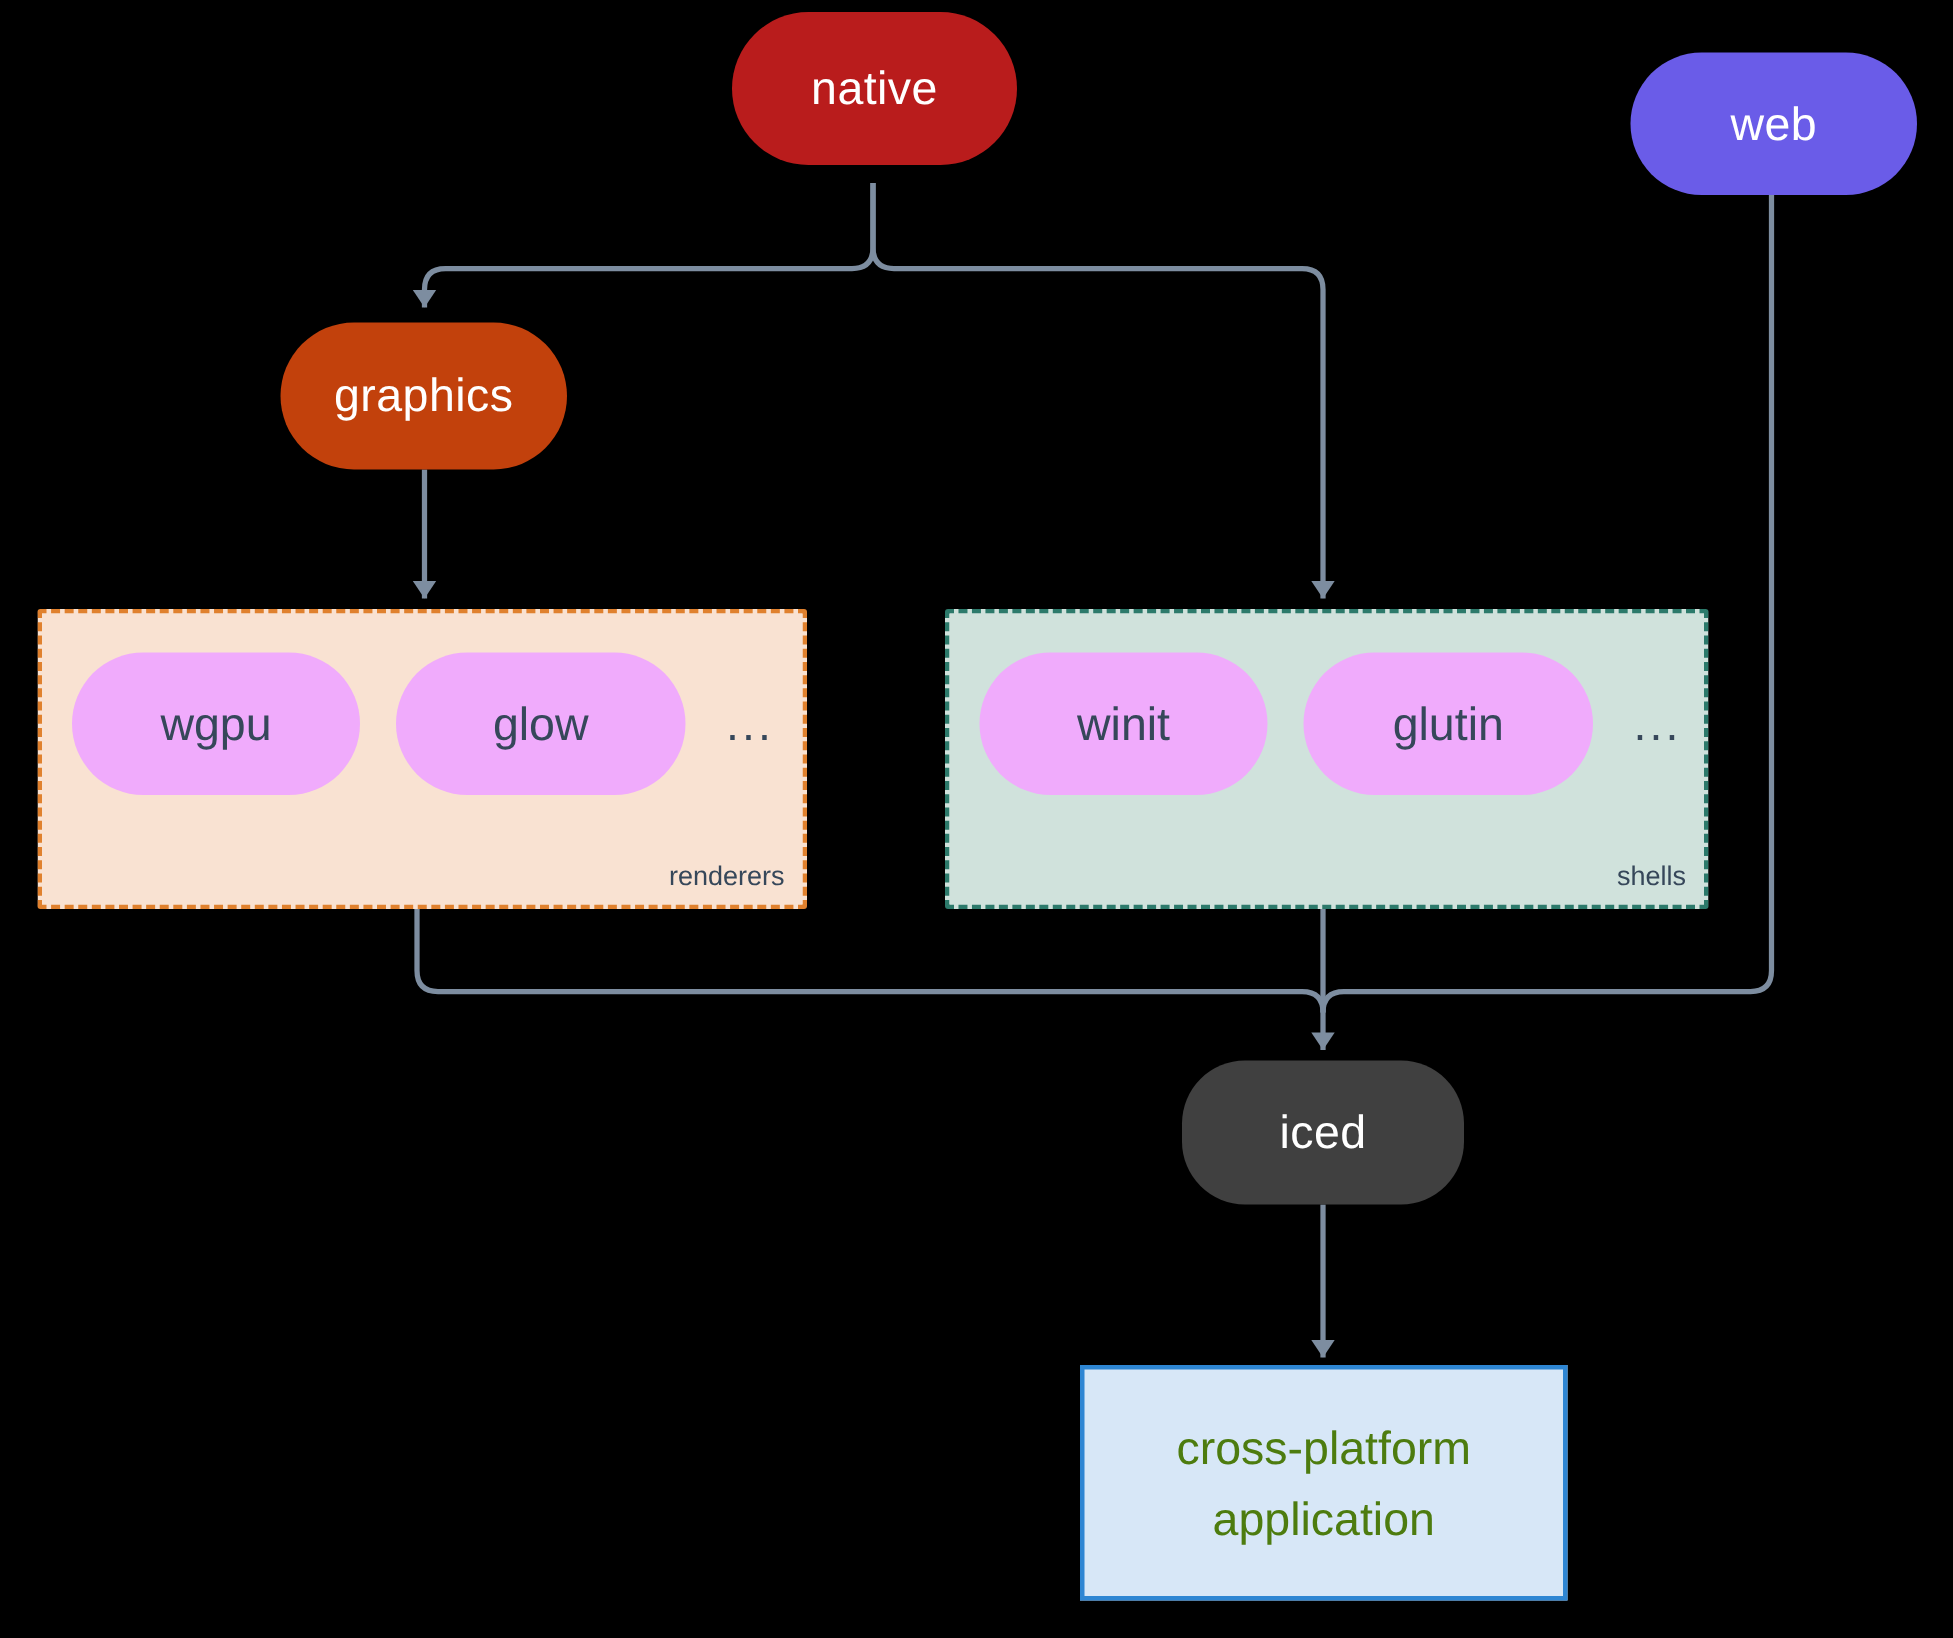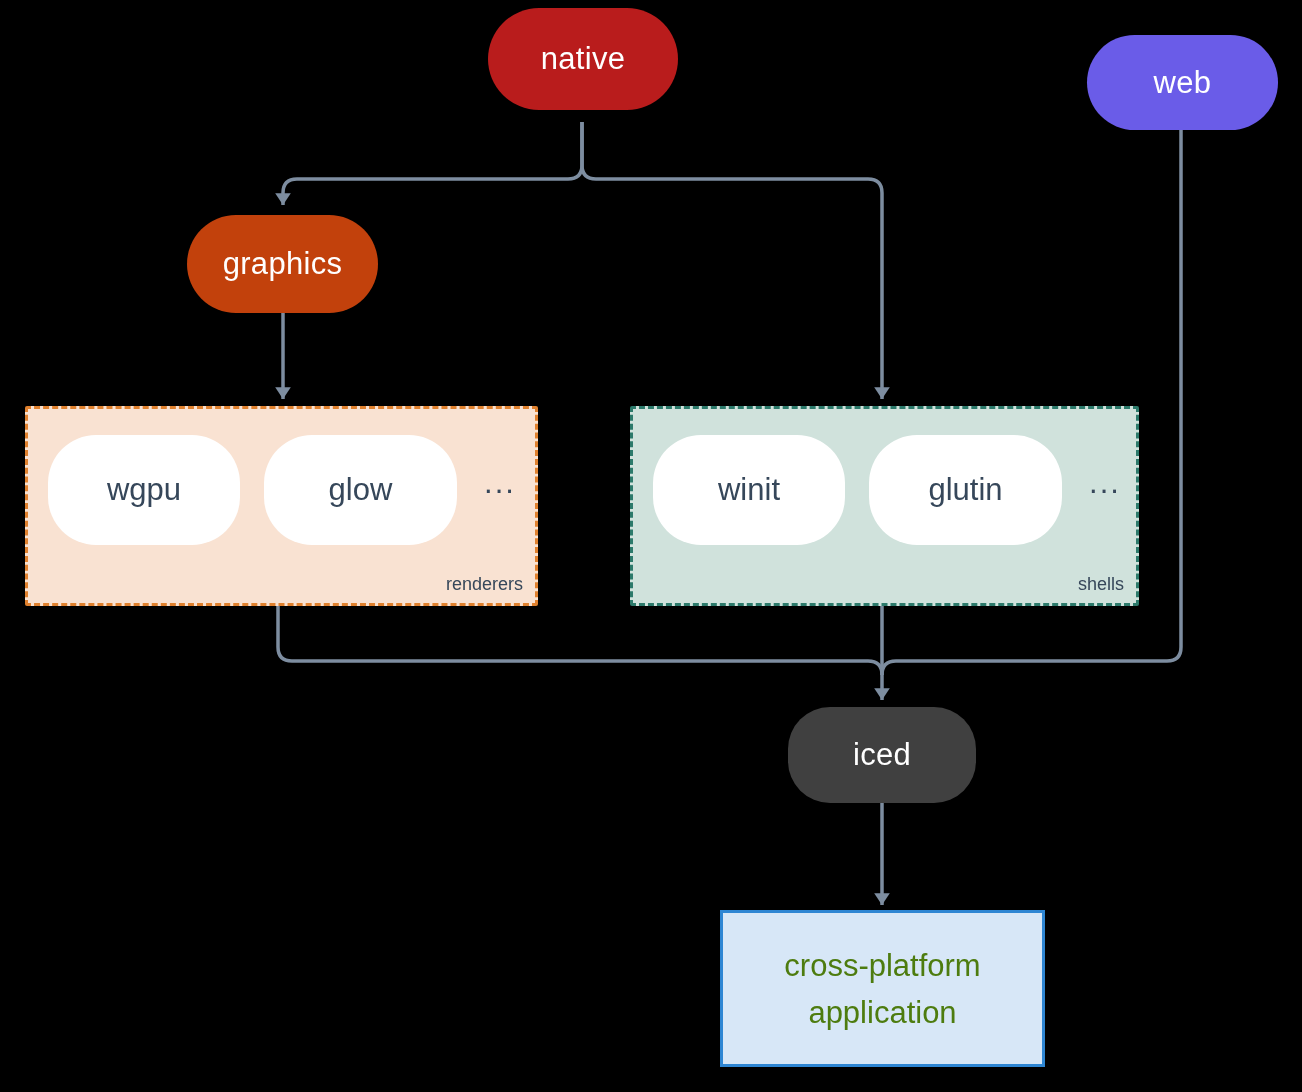--- a/index.html
+++ b/index.html
@@ -17,21 +17,21 @@
   }
   .pill.native{left:488px;top:8px;width:190px;height:102px;border-radius:51px;background:#b91c1c;}
   .pill.web{left:1087px;top:35px;width:191px;height:95px;border-radius:48px;background:#6A5CE8;}
   .pill.graphics{left:187px;top:215px;width:191px;height:98px;border-radius:49px;background:#c2410c;}
   .pill.iced{left:788px;top:707px;width:188px;height:96px;border-radius:42px;background:#404040;}
   .group{position:absolute;border-radius:2px;}
   .group.renderers{left:25px;top:406px;width:507px;height:194px;background:#F9E2D2;border:3px dashed #E0812E;}
   .group.shells{left:630px;top:406px;width:503px;height:194px;background:#D0E2DC;border:3px dashed #2C7A6B;}
   .chip{
     position:absolute;display:flex;align-items:center;justify-content:center;
-    background:#ffffff;color:#36475A;font-size:31px;border-radius:48px;height:110px;top:26px;
+    background:#f0abfc;color:#36475A;font-size:31px;border-radius:48px;height:95px;top:26px;
   }
   .chip.c1{left:20px;width:192px;}
   .chip.c2{left:236px;width:193px;justify-content:center;}
   .dots{
     position:absolute;top:26px;left:440px;width:64px;height:95px;
     display:flex;align-items:center;justify-content:center;
     color:#36475A;font-size:31px;letter-spacing:2px;
   }
   .glabel{
     position:absolute;right:12px;bottom:8px;

